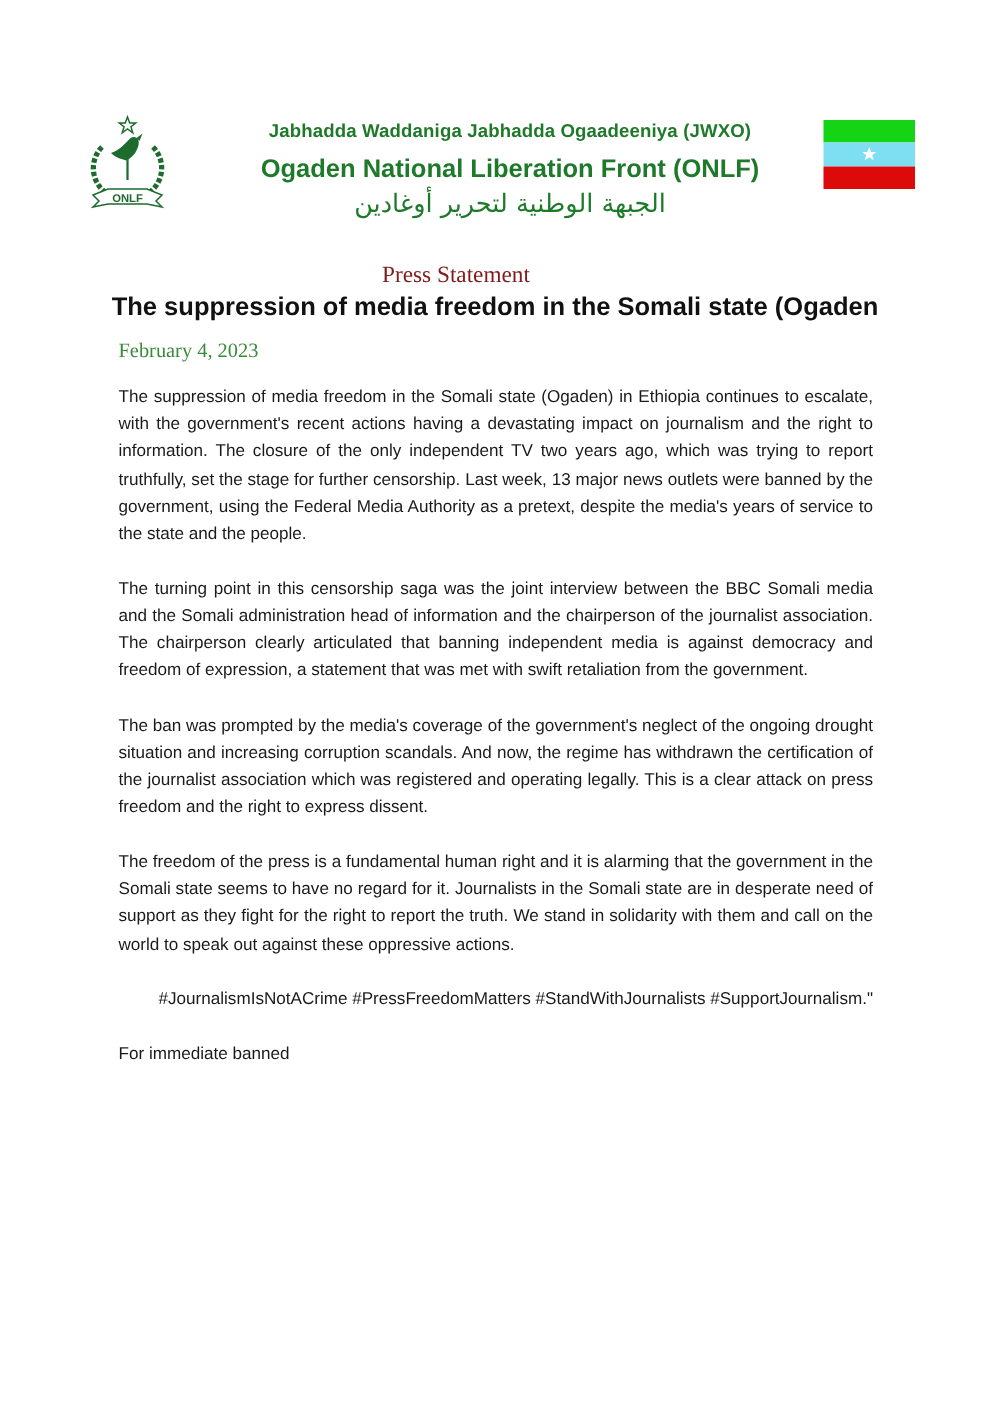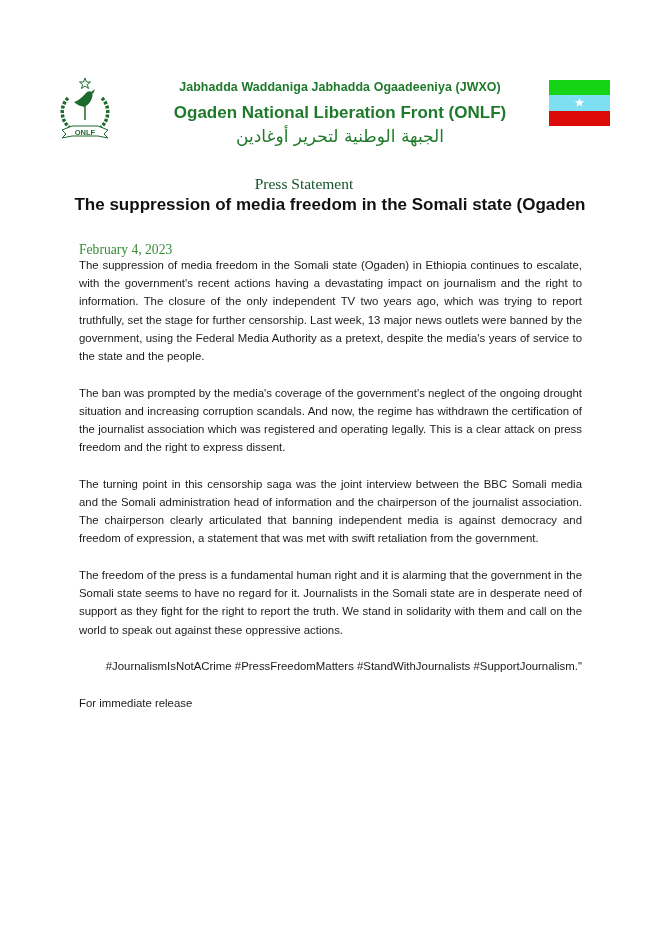--- a/index.html
+++ b/index.html
@@ -4,23 +4,23 @@
   <style>
     html, body { margin: 0; padding: 0; background: #ffffff; }
     body { width: 660px; height: 934px; position: relative; overflow: hidden; font-family: "Liberation Sans", sans-serif; color: #111; }
     .logo { position: absolute; left: 54px; top: 76px; width: 62px; height: 68px; }
     .header-line { position: absolute; left: 150px; width: 380px; text-align: center; color: #1e7a2a; font-family: "Liberation Sans", sans-serif; font-weight: bold; }
     .hl1 { top: 80px; font-size: 12.4px; letter-spacing: 0.1px; }
     .hl2 { top: 103px; font-size: 17px; }
     .hl3 { top: 126px; font-size: 17px; font-weight: normal; direction: rtl; font-family: "DejaVu Sans", sans-serif; }
     .flag { position: absolute; left: 549px; top: 80px; width: 61px; height: 46px; }
     .flag .stripe { height: 15.33px; position: relative; }
-    .title { position: absolute; left: 0; width: 608px; top: 175px; text-align: center; font-family: "Liberation Serif", serif; font-size: 15.5px; color: #14532d; }
+    .title { position: absolute; left: 0; width: 608px; top: 175px; text-align: center; font-family: "Liberation Serif", serif; font-size: 15.5px; color: #7f1d1d; }
     .subtitle { position: absolute; left: 0; width: 660px; top: 195px; text-align: center; font-family: "Liberation Sans", sans-serif; font-weight: bold; font-size: 17px; color: #111; }
-    .date { position: absolute; left: 79px; top: 242px; font-family: "Liberation Serif", serif; font-size: 13.6px; color: #3a8a3a; }
+    .date { position: absolute; left: 79px; top: 226px; font-family: "Liberation Serif", serif; font-size: 13.6px; color: #3a8a3a; }
     .body { position: absolute; left: 79px; width: 503px; top: 256px; font-family: "Liberation Sans", sans-serif; font-size: 11.4px; line-height: 18.2px; color: #1a1a1a; }
     .body p { margin: 0 0 18.4px 0; text-align: justify; }
     .body p.left { text-align: right; }
     .sign { margin: 0; line-height: 18.2px; }
   </style>
 </head>
 <body>
 
 <div class="logo">
   <svg width="62" height="68" viewBox="0 0 62 68">
@@ -48,20 +48,20 @@
   </div>
   <div class="stripe" style="background:#dd0a0a;"></div>
 </div>
 
 <div class="title">Press Statement</div>
 <div class="subtitle">The suppression of media freedom in the Somali state (Ogaden</div>
 <div class="date">February 4, 2023</div>
 
 <div class="body">
   <p>The suppression of media freedom in the Somali state (Ogaden) in Ethiopia continues to escalate, with the government's recent actions having a devastating impact on journalism and the right to information. The closure of the only independent TV two years ago, which was trying to report truthfully, set the stage for further censorship. Last week, 13 major news outlets were banned by the government, using the Federal Media Authority as a pretext, despite the media's years of service to the state and the people.</p>
+  <p>The turning point in this censorship saga was the joint interview between the BBC Somali media and the Somali administration head of information and the chairperson of the journalist association. The chairperson clearly articulated that banning independent media is against democracy and freedom of expression, a statement that was met with swift retaliation from the government.</p>
   <p>The ban was prompted by the media's coverage of the government's neglect of the ongoing drought situation and increasing corruption scandals. And now, the regime has withdrawn the certification of the journalist association which was registered and operating legally. This is a clear attack on press freedom and the right to express dissent.</p>
-  <p>The turning point in this censorship saga was the joint interview between the BBC Somali media and the Somali administration head of information and the chairperson of the journalist association. The chairperson clearly articulated that banning independent media is against democracy and freedom of expression, a statement that was met with swift retaliation from the government.</p>
   <p>The freedom of the press is a fundamental human right and it is alarming that the government in the Somali state seems to have no regard for it. Journalists in the Somali state are in desperate need of support as they fight for the right to report the truth. We stand in solidarity with them and call on the world to speak out against these oppressive actions.</p>
   <p class="left">#JournalismIsNotACrime #PressFreedomMatters #StandWithJournalists #SupportJournalism."</p>
   <div>
-    <div class="sign">For immediate release</div>
+    <div class="sign">For immediate banned</div>
   </div>
 </div>
 
 </body></html>

